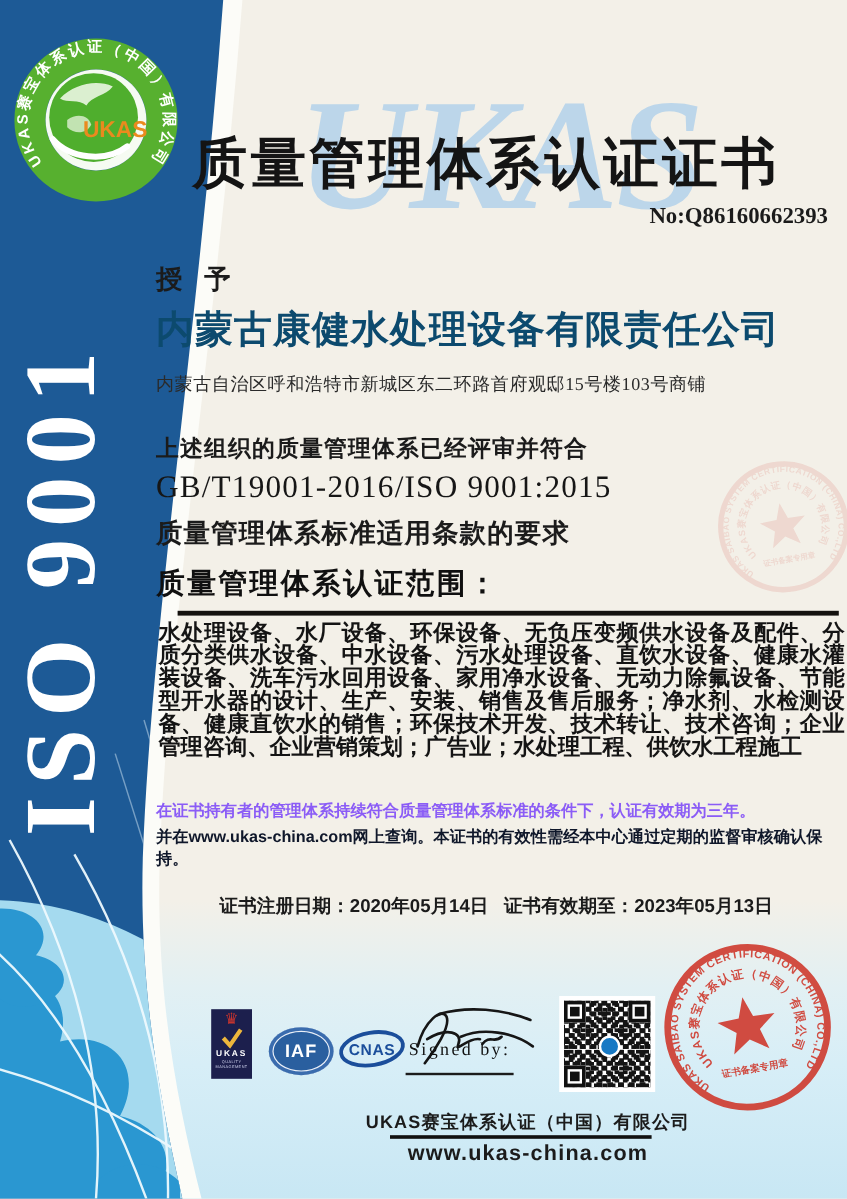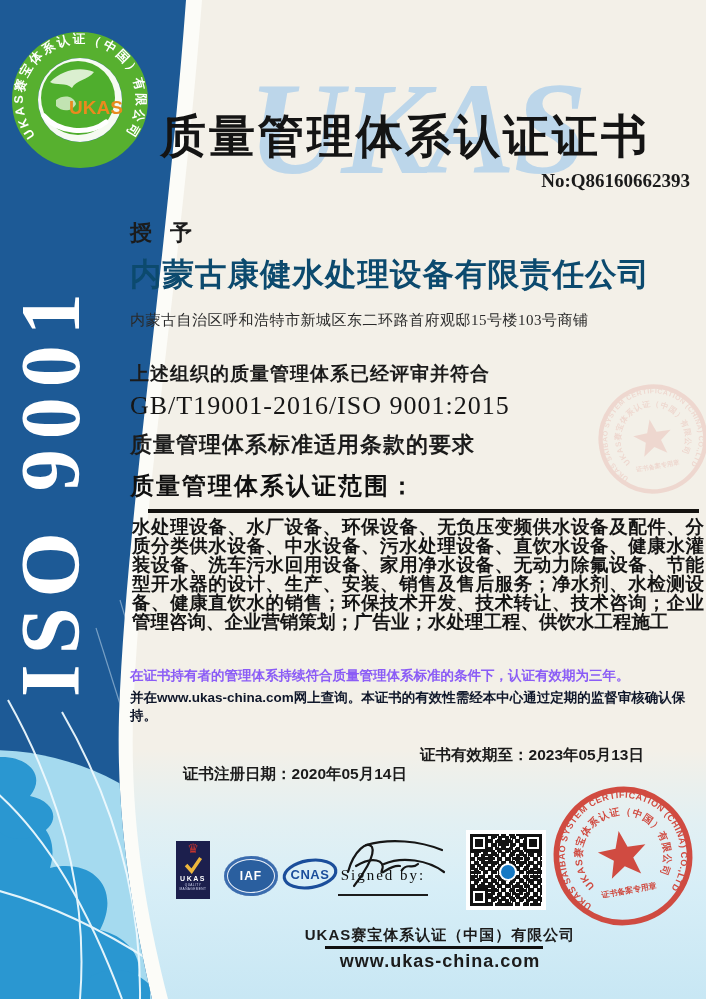--- a/index.html
+++ b/index.html
@@ -28,32 +28,32 @@
   .stmt1{top:361px;font-weight:900;font-size:19px;letter-spacing:1px;}
   .standard{top:391px;font:400 26px "Liberation Serif",serif;letter-spacing:1px;color:#161616;}
   .stmt2{top:430px;font-weight:900;font-size:22px;letter-spacing:1px;}
   .scope-head{top:470px;font-weight:900;font-size:24px;letter-spacing:2px;color:#101010;}
   .rule{left:148px;top:509px;width:551px;height:4px;background:#14120f;z-index:3;}
   .scope{left:132px;top:517px;width:572px;font-weight:900;font-size:18.5px;line-height:19px;
          text-align:justify;text-justify:inter-ideograph;color:#141414;z-index:3;}
   .note1{top:667px;font-weight:700;font-size:13.5px;color:#8b5cf6;}
   .note2{top:689px;font-weight:700;font-size:13.5px;color:#0f172a;}
   .date{top:745px;font-weight:900;font-size:15.5px;z-index:3;}
-  .date-reg{left:160px;width:270px;text-align:center;margin-top:19px;}
+  .date-reg{left:160px;width:270px;text-align:center;}
   .date-exp{left:400px;width:264px;text-align:center;}
   
   .badge-ukas{left:176px;top:841px;width:34px;height:58px;background:#1c1f4d;z-index:4;
               display:flex;flex-direction:column;align-items:center;}
   .badge-ukas .crown{color:#c3342f;font-size:13px;line-height:14px;margin-top:1px;}
   .badge-ukas .uk-name{color:#fff;font-size:7px;font-weight:700;letter-spacing:1.5px;margin-top:1px;}
   .badge-ukas .uk-sub{color:#cfd3ee;font-size:3.2px;letter-spacing:.4px;text-align:center;line-height:4px;margin-top:1px;}
   .badge-iaf{left:224px;top:856px;width:54px;height:40px;border-radius:50%;background:#2a5f9f;
              box-shadow:inset 0 0 0 3px #3a6cae, inset 0 0 0 4px #e8eef7;z-index:4;
              display:flex;align-items:center;justify-content:center;color:#fff;
-             font-weight:700;font-size:12px;letter-spacing:1px;}
+             font-weight:700;font-size:15px;letter-spacing:1px;}
   .badge-cnas{left:281px;top:854px;z-index:4;}
   .signature{left:338px;top:836px;z-index:4;}
   .sig-line{left:338px;top:894px;width:90px;height:2px;background:#1c1c1c;z-index:4;}
   .signed-by{left:330px;top:867px;width:106px;text-align:center;
              font:400 15px "Liberation Serif",serif;letter-spacing:2px;color:#111;z-index:4;}
   
   .qr{left:466px;top:830px;width:80px;height:80px;background:#fff;z-index:4;padding:0;}
   .qr-mod{position:absolute;inset:4px;background-color:#fff;
     background-image:
       repeating-conic-gradient(#141414 0% 25%, transparent 0% 50%),

